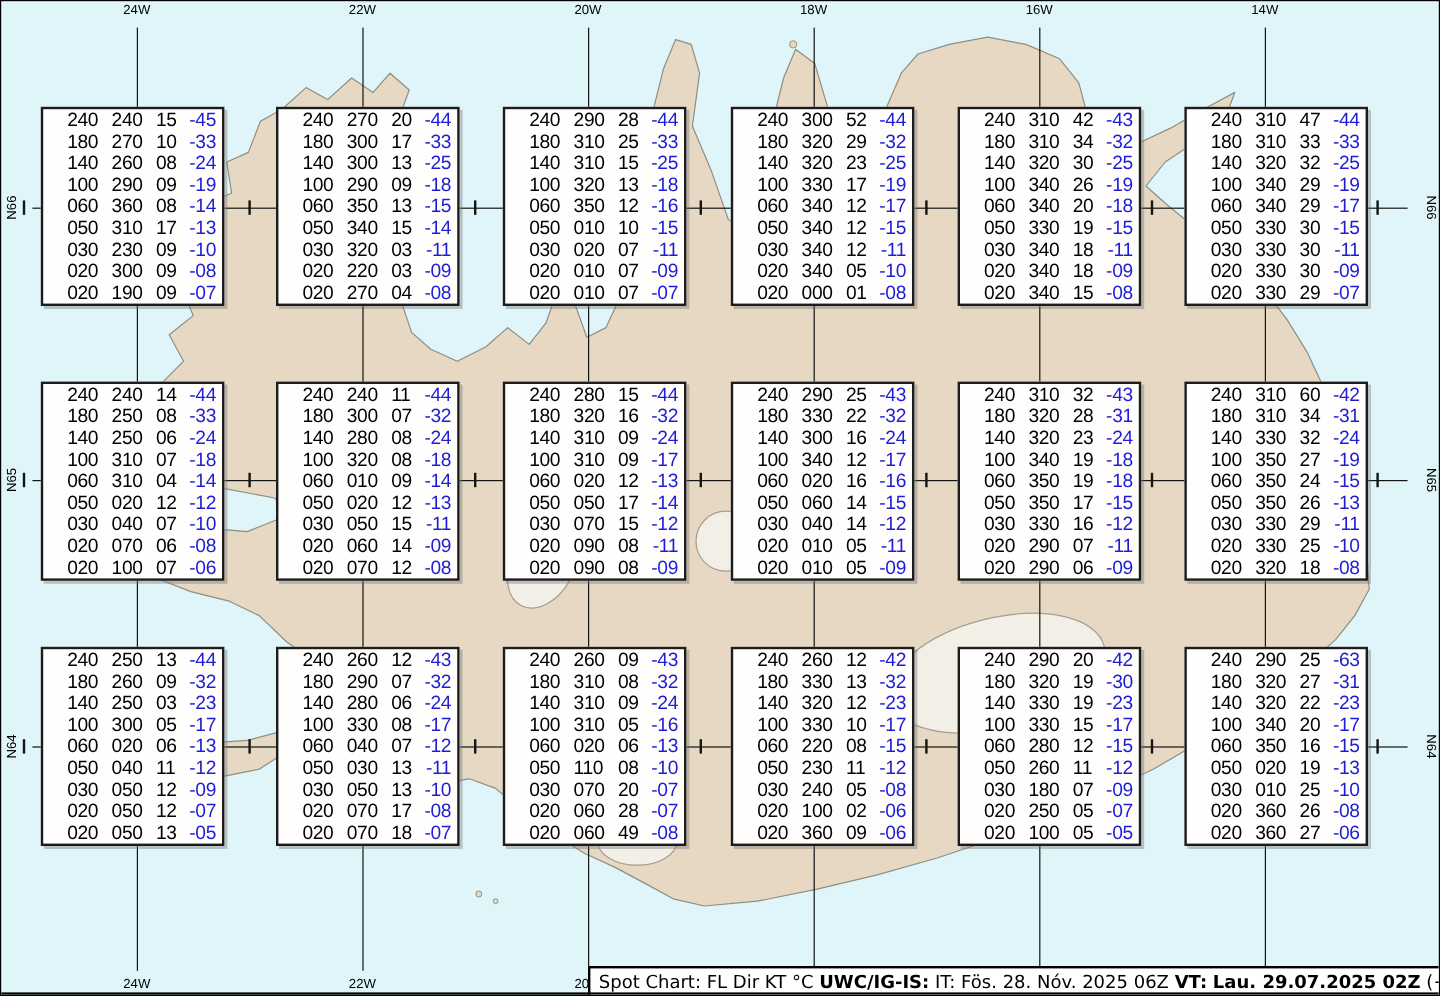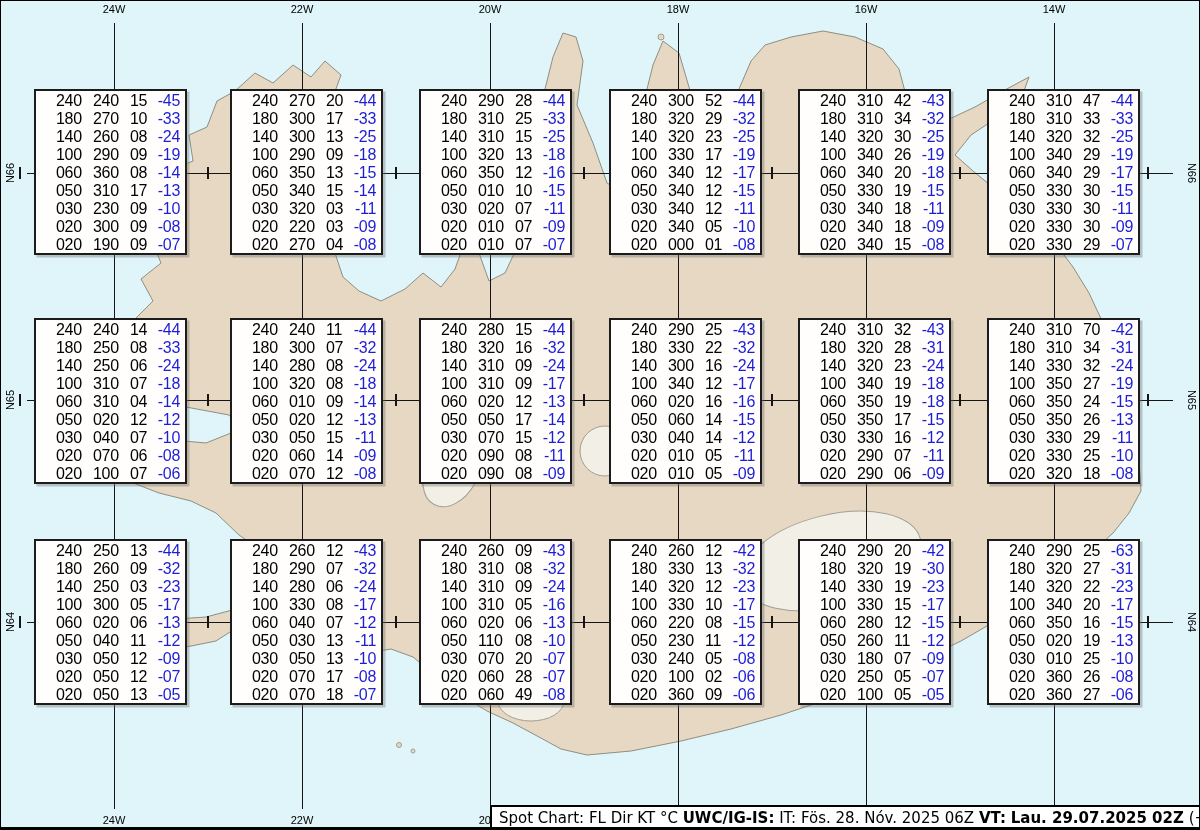--- a/index.html
+++ b/index.html
@@ -726,21 +726,21 @@
           <span>020</span>
           <span>290</span>
           <span>06</span>
           <span class="temp">-09</span>
         </div>
       </div>
       <div class="station" style="left: 986px; top: 317px;">
         <div class="srow">
           <span>240</span>
           <span>310</span>
-          <span>70</span>
+          <span>60</span>
           <span class="temp">-42</span>
         </div>
         <div class="srow">
           <span>180</span>
           <span>310</span>
           <span>34</span>
           <span class="temp">-31</span>
         </div>
         <div class="srow">
           <span>140</span>

